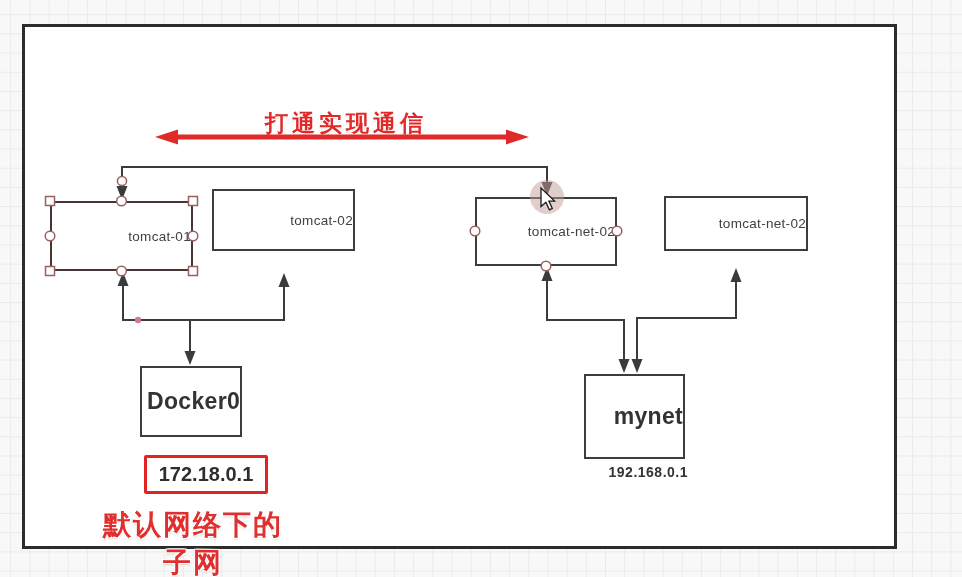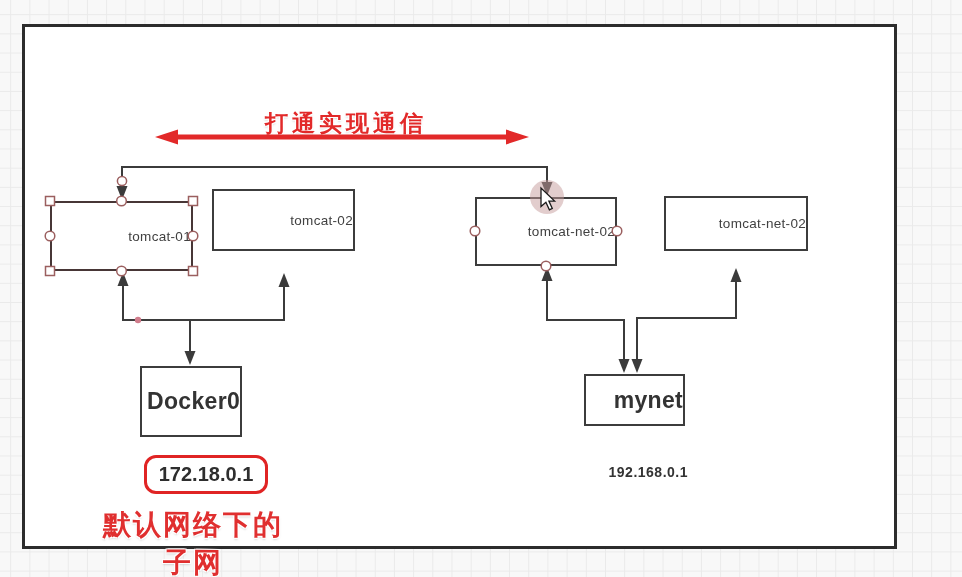--- a/index.html
+++ b/index.html
@@ -28,21 +28,21 @@
   }
   .node .nlabel{font-size:13.5px;color:#414141;letter-spacing:.3px;}
   .node.bold .nlabel{font-size:23px;font-weight:bold;color:#333;}
   .title-banner{
     position:absolute;left:231px;top:108px;width:230px;text-align:center;
     font-size:23px;font-weight:bold;color:#e22929;letter-spacing:4px;z-index:4;
     text-shadow:-1px -1px 0 #fff,1px -1px 0 #fff,-1px 1px 0 #fff,1px 1px 0 #fff,0 2px 2px rgba(180,180,180,.5);
   }
   .ip-box{
     position:absolute;left:144px;top:455px;width:118px;height:33px;
-    border:3px solid #e02424;border-radius:12px;background:#fff;
+    border:3px solid #e02424;border-radius:2px;background:#fff;
     display:flex;align-items:center;justify-content:center;
     font-size:20px;font-weight:bold;color:#2e2e2e;z-index:4;
   }
   .ip-plain{
     position:absolute;left:584px;top:464px;width:104px;text-align:right;
     font-size:14px;font-weight:bold;color:#333;letter-spacing:.5px;z-index:4;
   }
   .caption{
     position:absolute;font-size:28px;font-weight:bold;color:#e02f2f;
     letter-spacing:2px;text-align:center;z-index:4;
@@ -79,21 +79,21 @@
   </div>
   <div class="node" style="left:475px;top:197px;width:142px;height:69px">
     <span class="nlabel">tomcat-net-02</span>
   </div>
   <div class="node" style="left:664px;top:196px;width:144px;height:55px">
     <span class="nlabel">tomcat-net-02</span>
   </div>
   <div class="node bold" style="left:140px;top:366px;width:102px;height:71px">
     <span class="nlabel">Docker0</span>
   </div>
-  <div class="node bold" style="left:584px;top:374px;width:101px;height:52px">
+  <div class="node bold" style="left:584px;top:374px;width:101px;height:85px">
     <span class="nlabel">mynet</span>
   </div>
 
   <div class="ip-box">
     <span>172.18.0.1</span>
   </div>
   <div class="ip-plain">192.168.0.1</div>
   <div class="caption left">默认网络下的子网</div>
 
   <svg class="overlay" width="962" height="577" viewBox="0 0 962 577">

